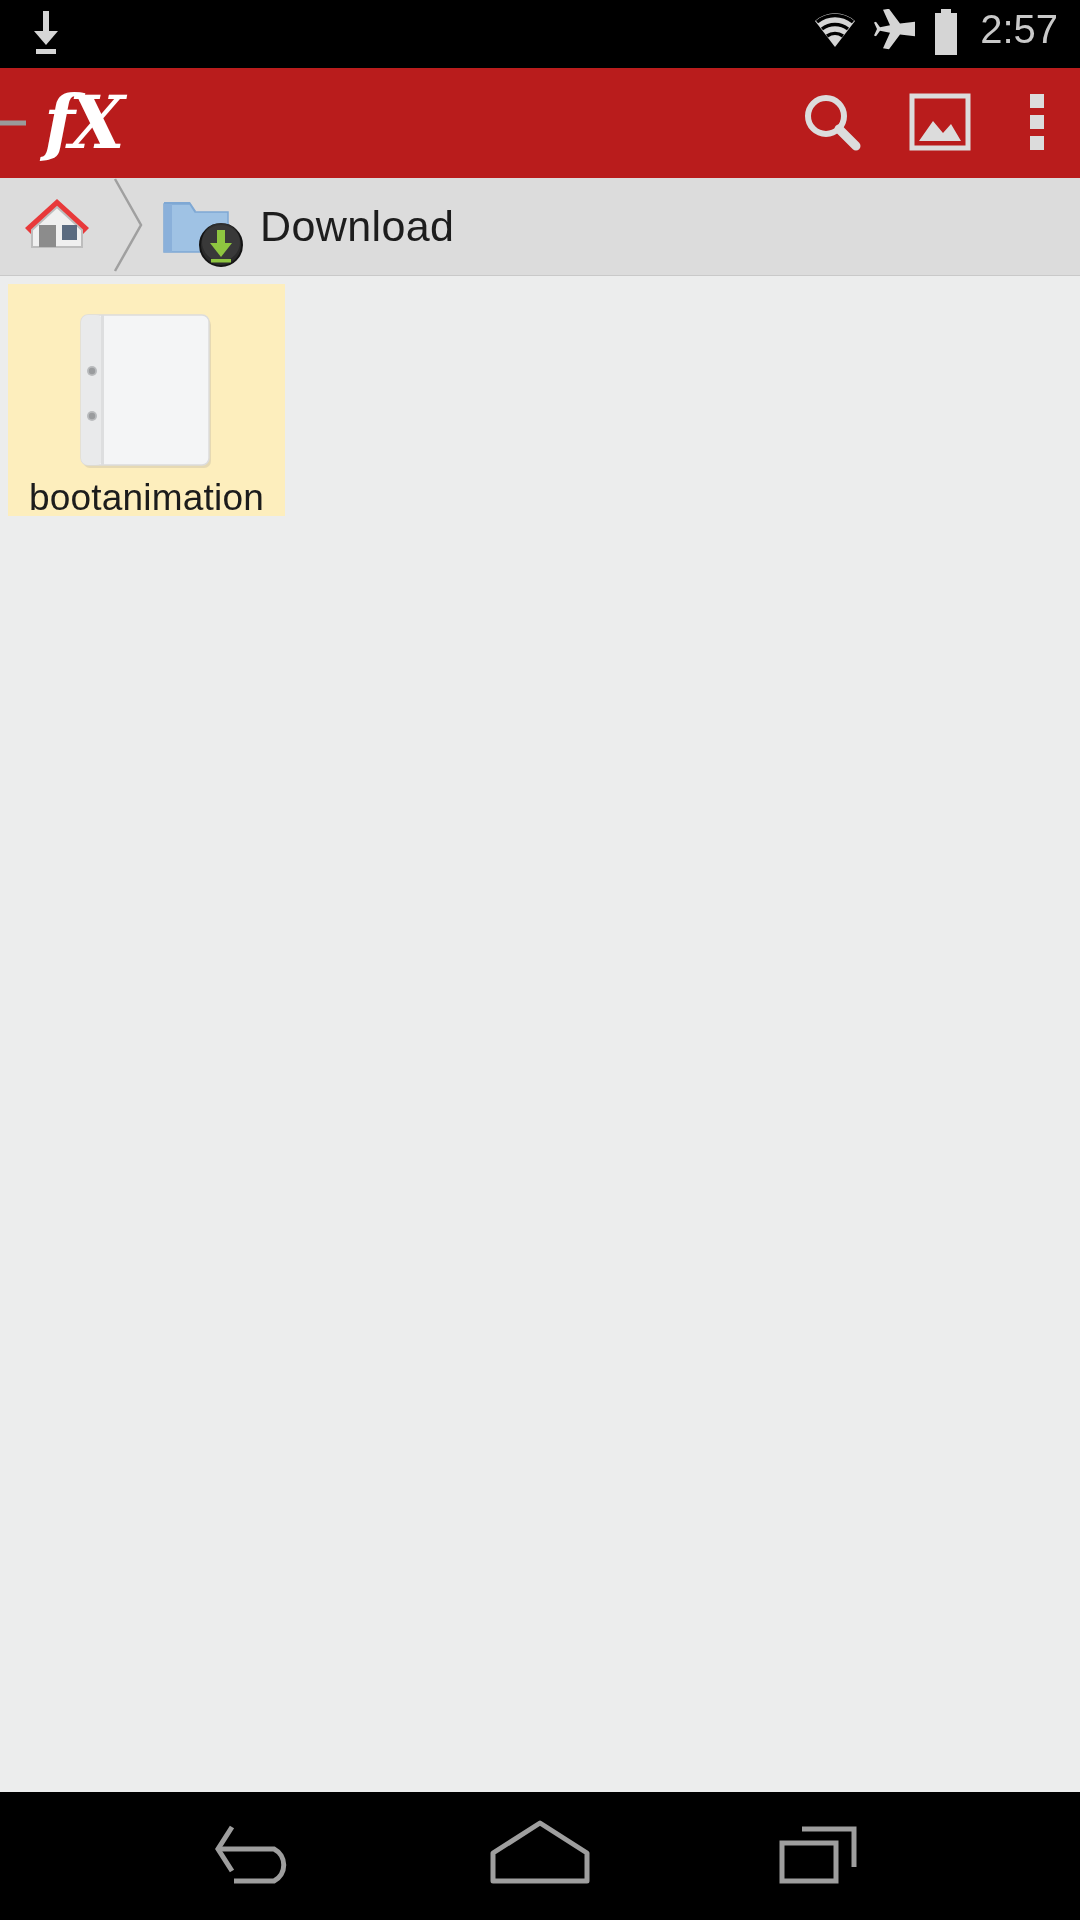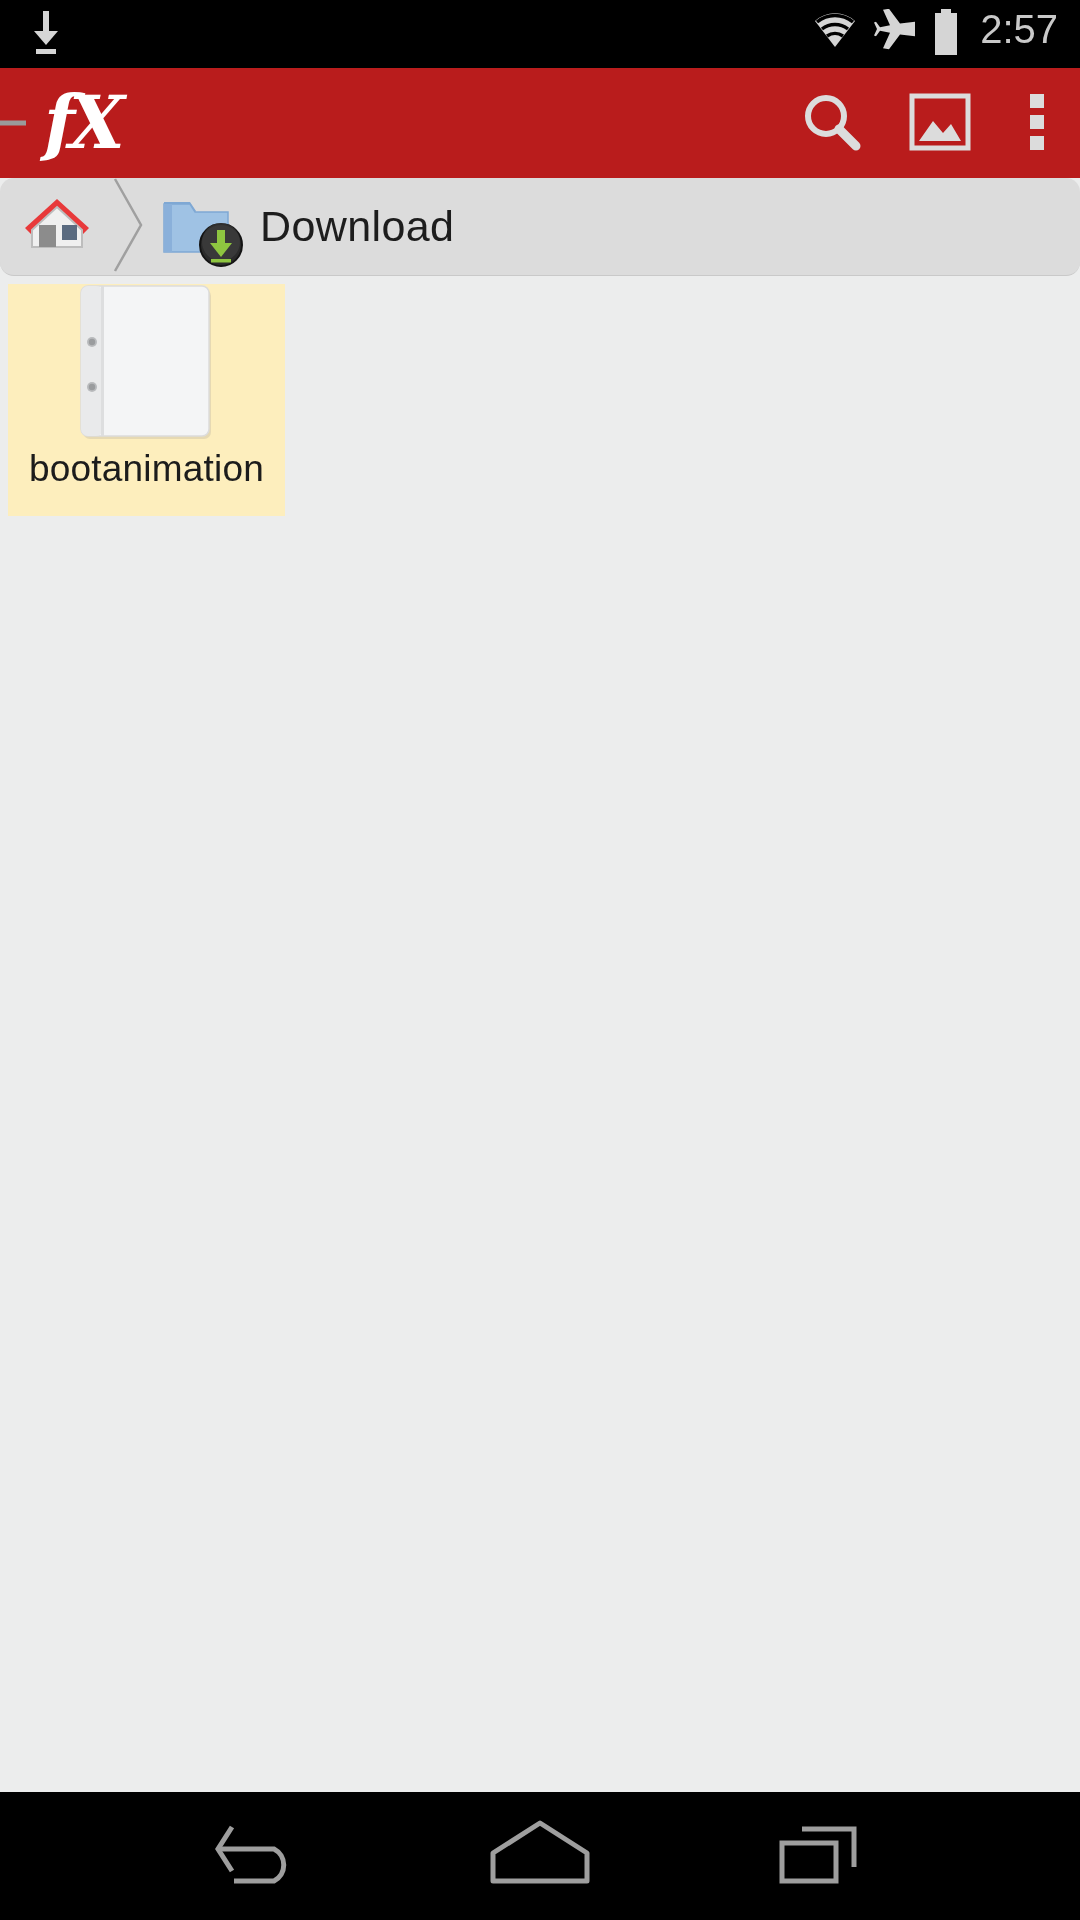--- a/index.html
+++ b/index.html
@@ -61,21 +61,20 @@
     background:transparent; border:0; cursor:pointer;
   }
   .ab-btn.overflow { width:86px; }
 
   
   .breadcrumb {
     height:98px; background:#dcdcdc;
     display:flex; align-items:center;
     flex:0 0 auto;
     border-bottom:1px solid #c9c9c9;
-    border-radius:14px;
   }
   .crumb {
     display:flex; align-items:center;
     height:100%; cursor:pointer;
   }
   .crumb.home { padding-left:22px; padding-right:14px; }
   .crumb-sep {
     width:44px; height:100%;
     display:flex; align-items:center; justify-content:center;
     flex:0 0 auto;
@@ -101,21 +100,21 @@
   .grid {
     display:flex; flex-wrap:wrap;
     padding:8px 0 0 8px;
   }
   .tile {
     width:277px; height:232px;
     background:#fdeebd;
     display:flex; flex-direction:column;
     align-items:center; justify-content:flex-start;
     cursor:pointer; position:relative;
-    padding-top:0;
+    padding-top:29px;
   }
   .tile.selected { background:#fdeebd; }
   .tile-thumb {
     width:138px; height:158px;
     position:relative;
   }
   .tile-label {
     font-size:37px; color:#1c1c1c;
     font-weight:400; letter-spacing:0.2px;
     margin-top:6px;

